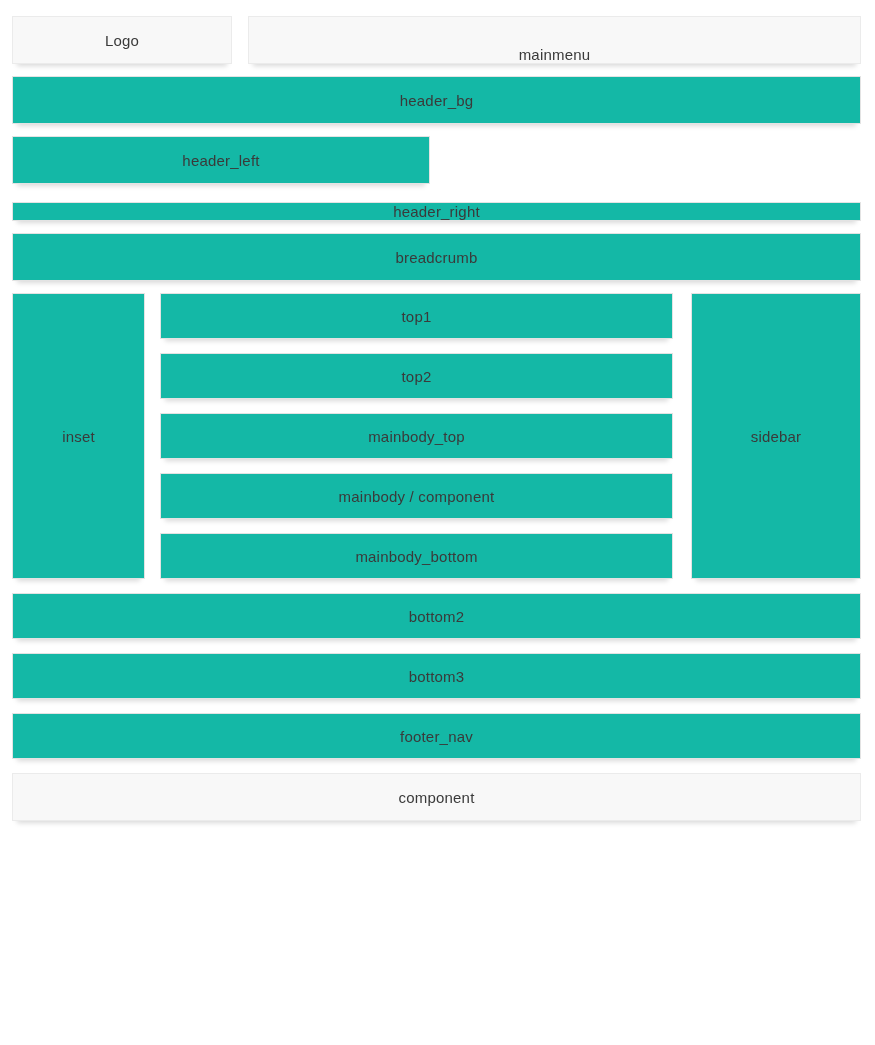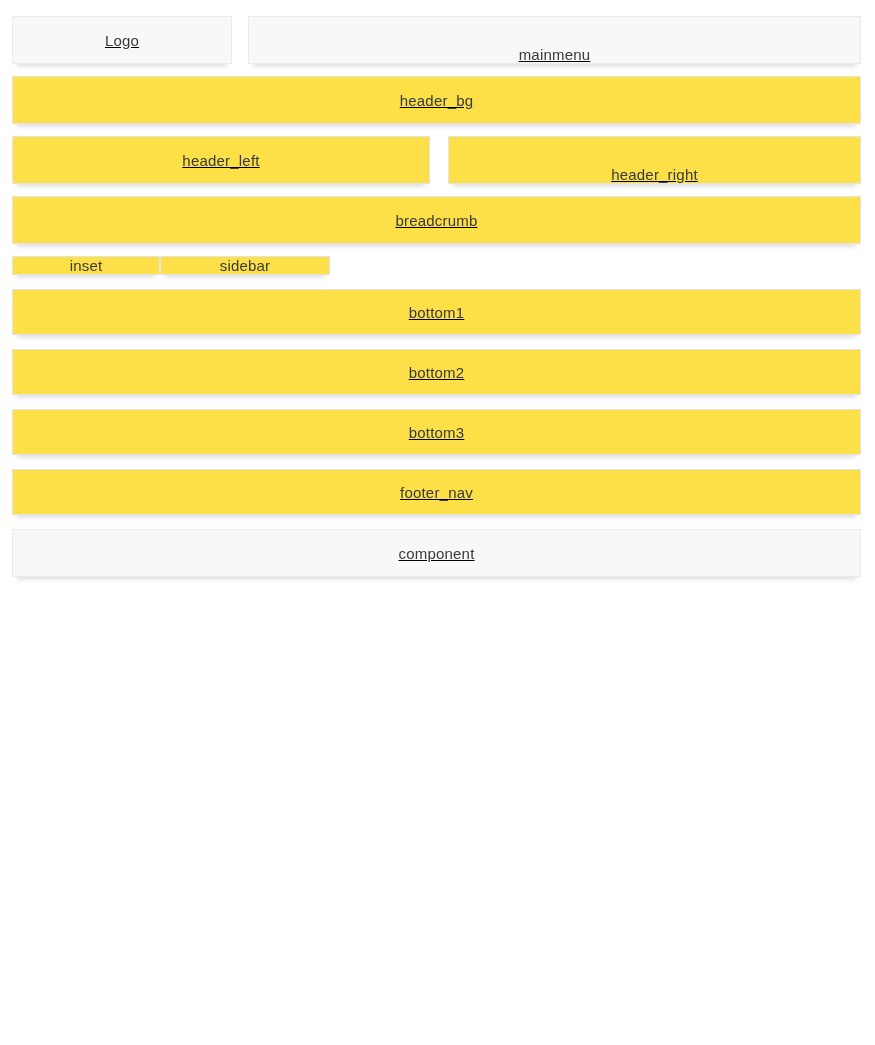--- a/index.html
+++ b/index.html
@@ -10,28 +10,28 @@
   .page {
     position: relative;
     width: 875px;
     height: 1045px;
     box-sizing: border-box;
     padding: 16px 14px 0 12px;
     background: #ffffff;
     font-family: "Liberation Sans", sans-serif;
     overflow: hidden;
   }
-  .row { display: flex; text-decoration: underline; }
+  .row { display: flex; }
   .mb12 { margin-bottom: 12px; }
   .mb14 { margin-bottom: 14px; }
   .box {
     position: relative;
     z-index: 1;
     box-sizing: border-box;
-    background: #fde047;
+    background: #14b8a6;
     border: 1px solid #e3e3e3;
     box-shadow: 0 7px 5px -5px #d9d9d9;
     display: flex;
     align-items: center;
     justify-content: center;
     font-size: 15px;
     color: #3a3a3a;
     letter-spacing: 0.2px;
   }
   .muted {
@@ -55,26 +55,26 @@
     z-index: 0;
     box-sizing: border-box;
     background: #ffffff;
     border: 1px solid #e4e4e4;
     box-shadow: 0 5px 4px -4px #dedede;
   }
   .sliver-left  { left: 256px; width: 146px; }
   .sliver-right { left: 408px; width: 447px; }
 
   
-  .header-row { gap: 18px; }
+  .header-row { gap: 18px; flex-direction: column; }
   .header-left-box { width: 418px; }
 
   
   .columns { display: flex; align-items: stretch; }
-  .inset-box { width: 148px; justify-content: center; }
+  .inset-box { width: 133px; justify-content: center; }
   .center-col {
     flex: 1;
     margin: 0 18px 0 15px;
     display: flex;
     flex-direction: column;
     gap: 14px;
   }
   .sidebar-box { width: 170px; }
 </style>
 </head>
@@ -112,30 +112,42 @@
   <div class="row mb12">
     <div class="box h48 full">
       <span>breadcrumb</span>
     </div>
   </div>
 
   <div class="columns mb14">
     <div class="box inset-box">
       <span>inset</span>
     </div>
+    <div class="center-col">
+      <div class="box h46">
+        <span>top1</span>
+      </div>
+      <div class="box h46">
+        <span>top2</span>
+      </div>
+      <div class="box h46">
+        <span>mainbody_top</span>
+      </div>
+      <div class="box h46">
+        <span>mainbody / component</span>
+      </div>
+      <div class="box h46">
+        <span>mainbody_bottom</span>
+      </div>
+    </div>
     <div class="box sidebar-box">
       <span>sidebar</span>
     </div>
   </div>
 
-  <div class="row mb14">
-    <div class="box h46 full">
-      <span>bottom1</span>
-    </div>
-  </div>
   <div class="row mb14">
     <div class="box h46 full">
       <span>bottom2</span>
     </div>
   </div>
   <div class="row mb14">
     <div class="box h46 full">
       <span>bottom3</span>
     </div>
   </div>

